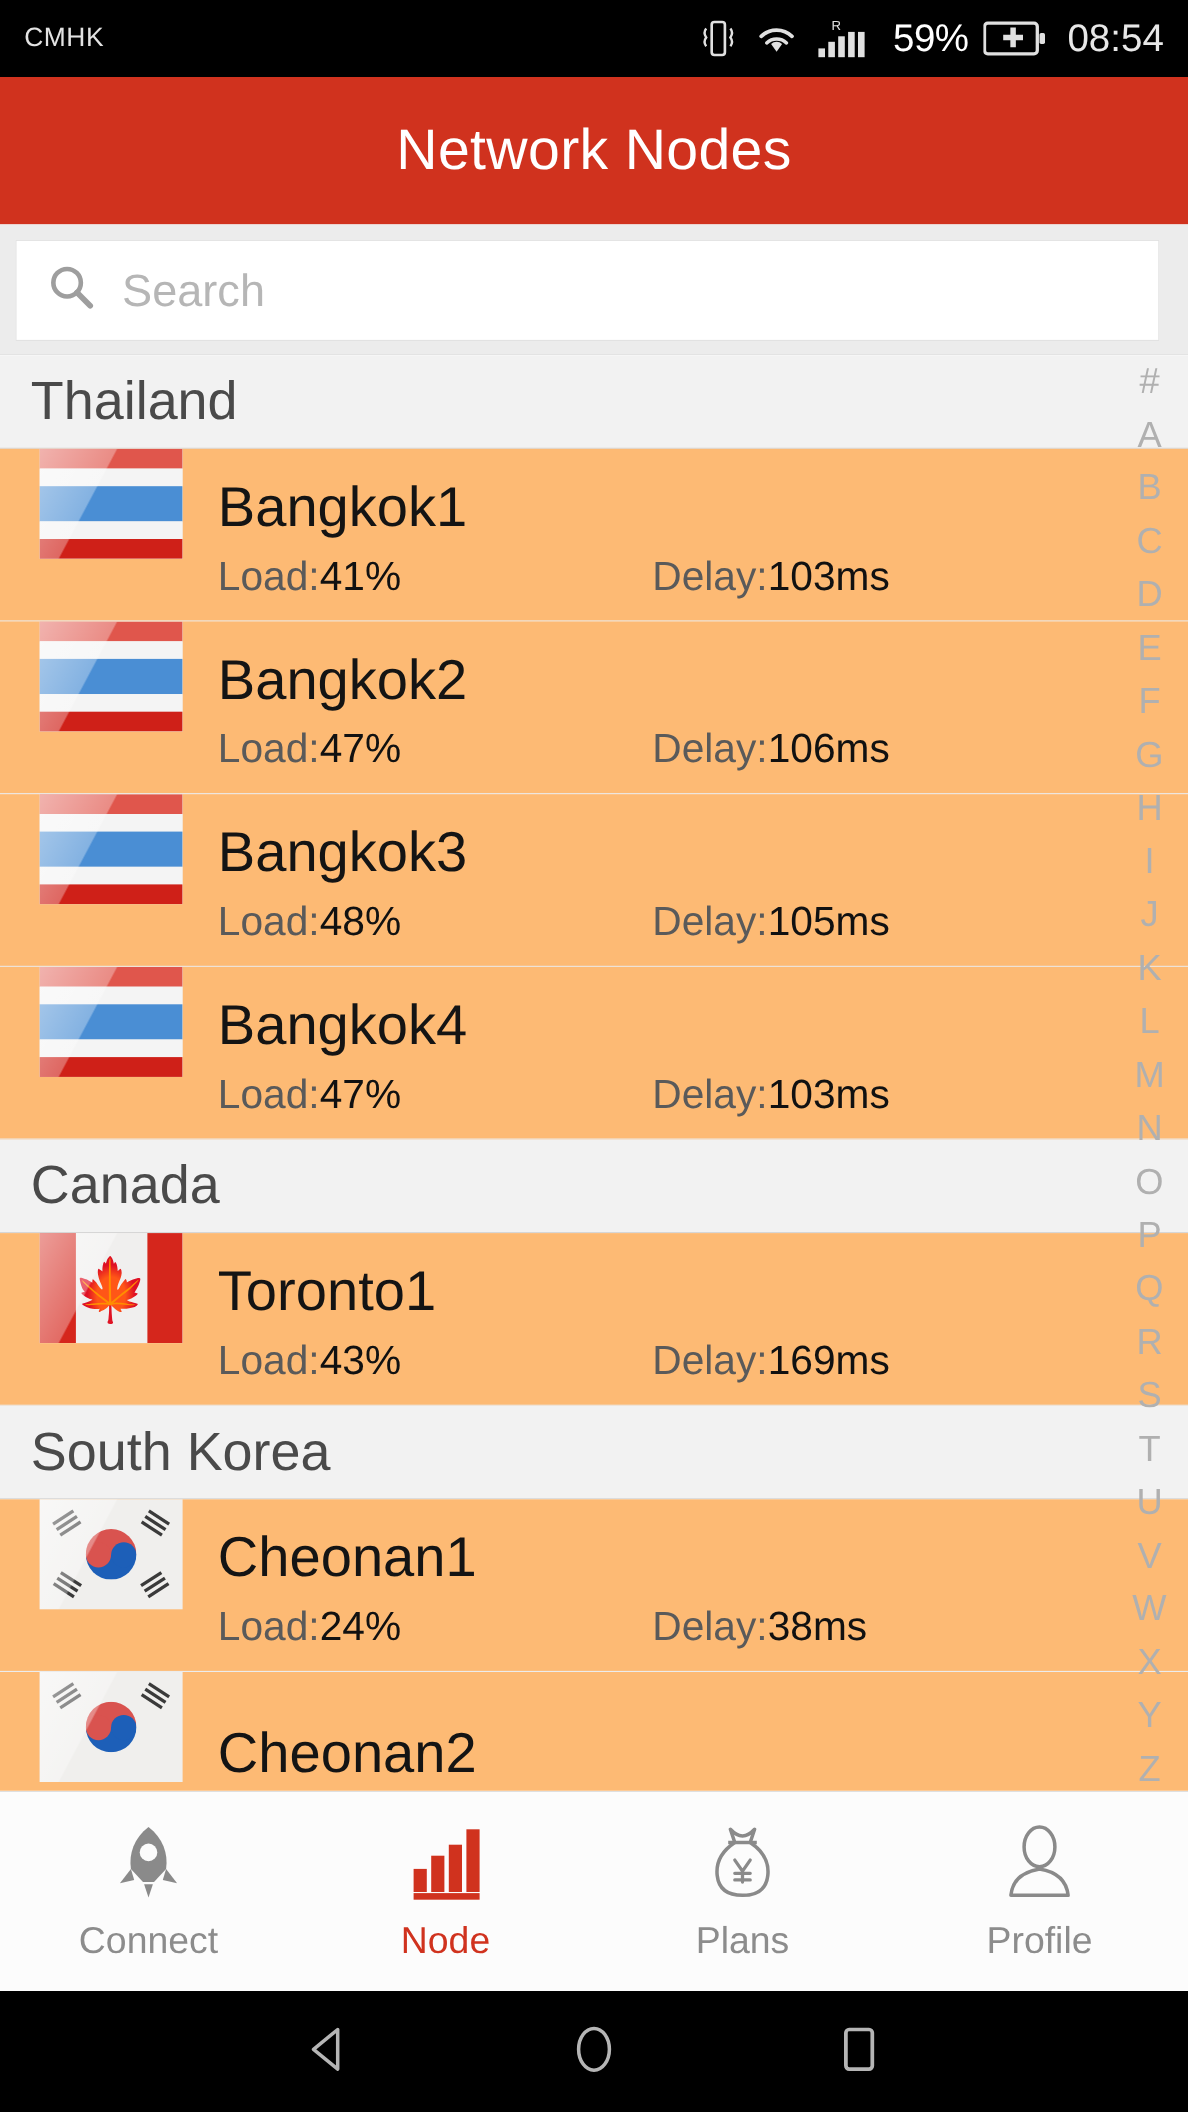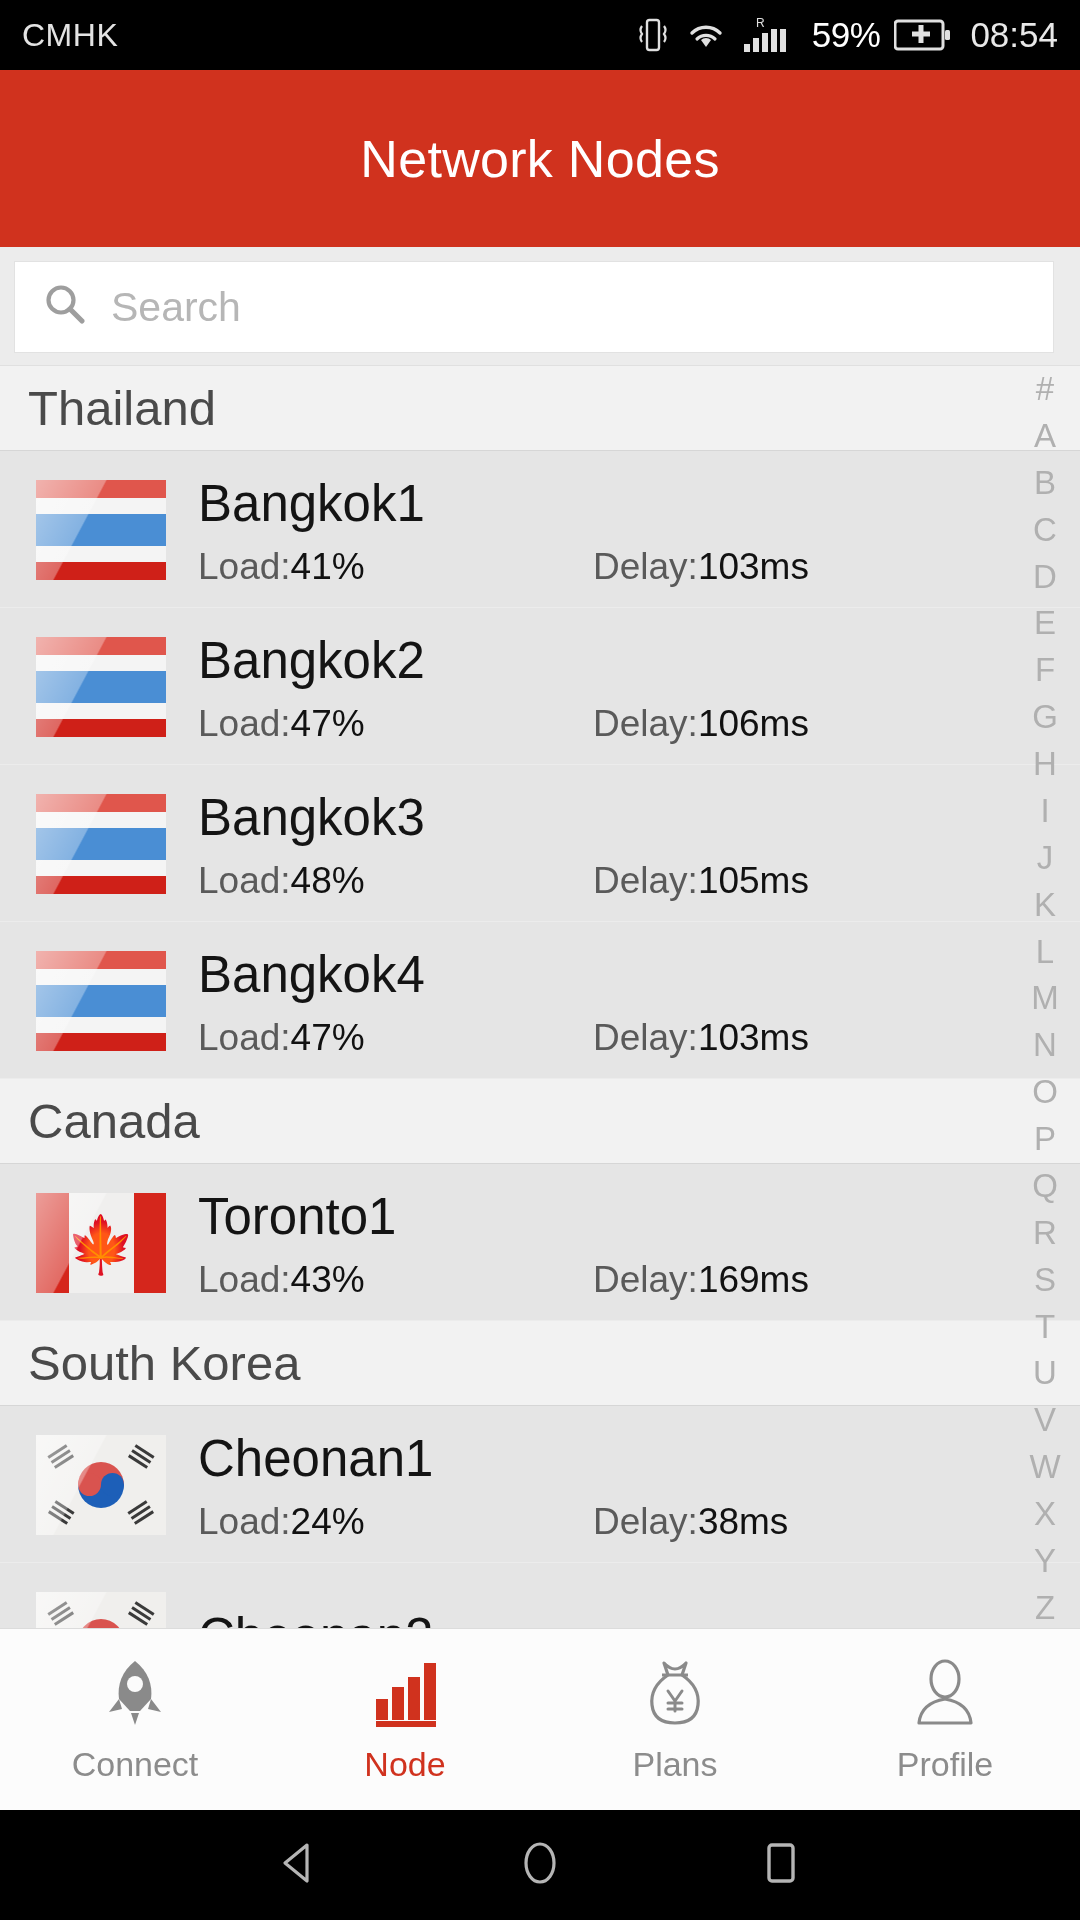--- a/index.html
+++ b/index.html
@@ -10,29 +10,29 @@
     -webkit-font-smoothing:antialiased;
   }
   #app { position:relative; width:1080px; height:1920px; display:flex; flex-direction:column; }
 
   
   .statusbar {
     height:70px; background:#000; color:#e8e8e8;
     display:flex; align-items:center; justify-content:space-between;
     padding:0 22px; flex:none;
   }
-  .carrier { font-size:32px; letter-spacing:.5px; color:#e3e3e3; }
+  .carrier { font-size:24px; letter-spacing:.5px; color:#e3e3e3; }
   .status-right { display:flex; align-items:center; gap:14px; }
   .sb-ico { display:flex; align-items:center; }
   .battery-pct { font-size:35px; color:#ffffff; letter-spacing:-.5px; }
   .clock { font-size:35px; color:#e8e8e8; margin-left:4px; }
 
   
   .appbar {
-    background:#d0321e; height:177px; flex:none;
+    background:#d0321e; height:134px; flex:none;
     display:flex; align-items:center; justify-content:center;
   }
   .appbar-title { color:#fff; font-size:52px; font-weight:400; letter-spacing:.3px; }
 
   
   .search-wrap {
     background:#ececec; padding:14px 26px 12px 14px; flex:none;
     border-bottom:1px solid #e0e0e0;
   }
   .search-box {
@@ -45,21 +45,21 @@
   .list-area { position:relative; flex:1 1 auto; overflow:hidden; background:#fff; }
   .scroll { height:100%; overflow:hidden; }
 
   .sec-header {
     background:#f2f2f2; height:85px; display:flex; align-items:center;
     padding-left:28px; border-bottom:1px solid #d6d6d6;
   }
   .sec-header-txt { font-size:49px; color:#4a4a4a; }
 
   .row {
-    height:157px; background:#e5e5e5; display:flex; align-items:center;
+    height:157px; background:#fdba74; display:flex; 
     padding:0 0 0 36px; position:relative;
   }
   .row:after {
     content:""; position:absolute; left:0; right:0; bottom:0;
     height:1px; background:#ececec;
   }
   .flag {
     width:130px; height:100px; flex:none; position:relative;
     overflow:hidden; background:#efefef;
   }

